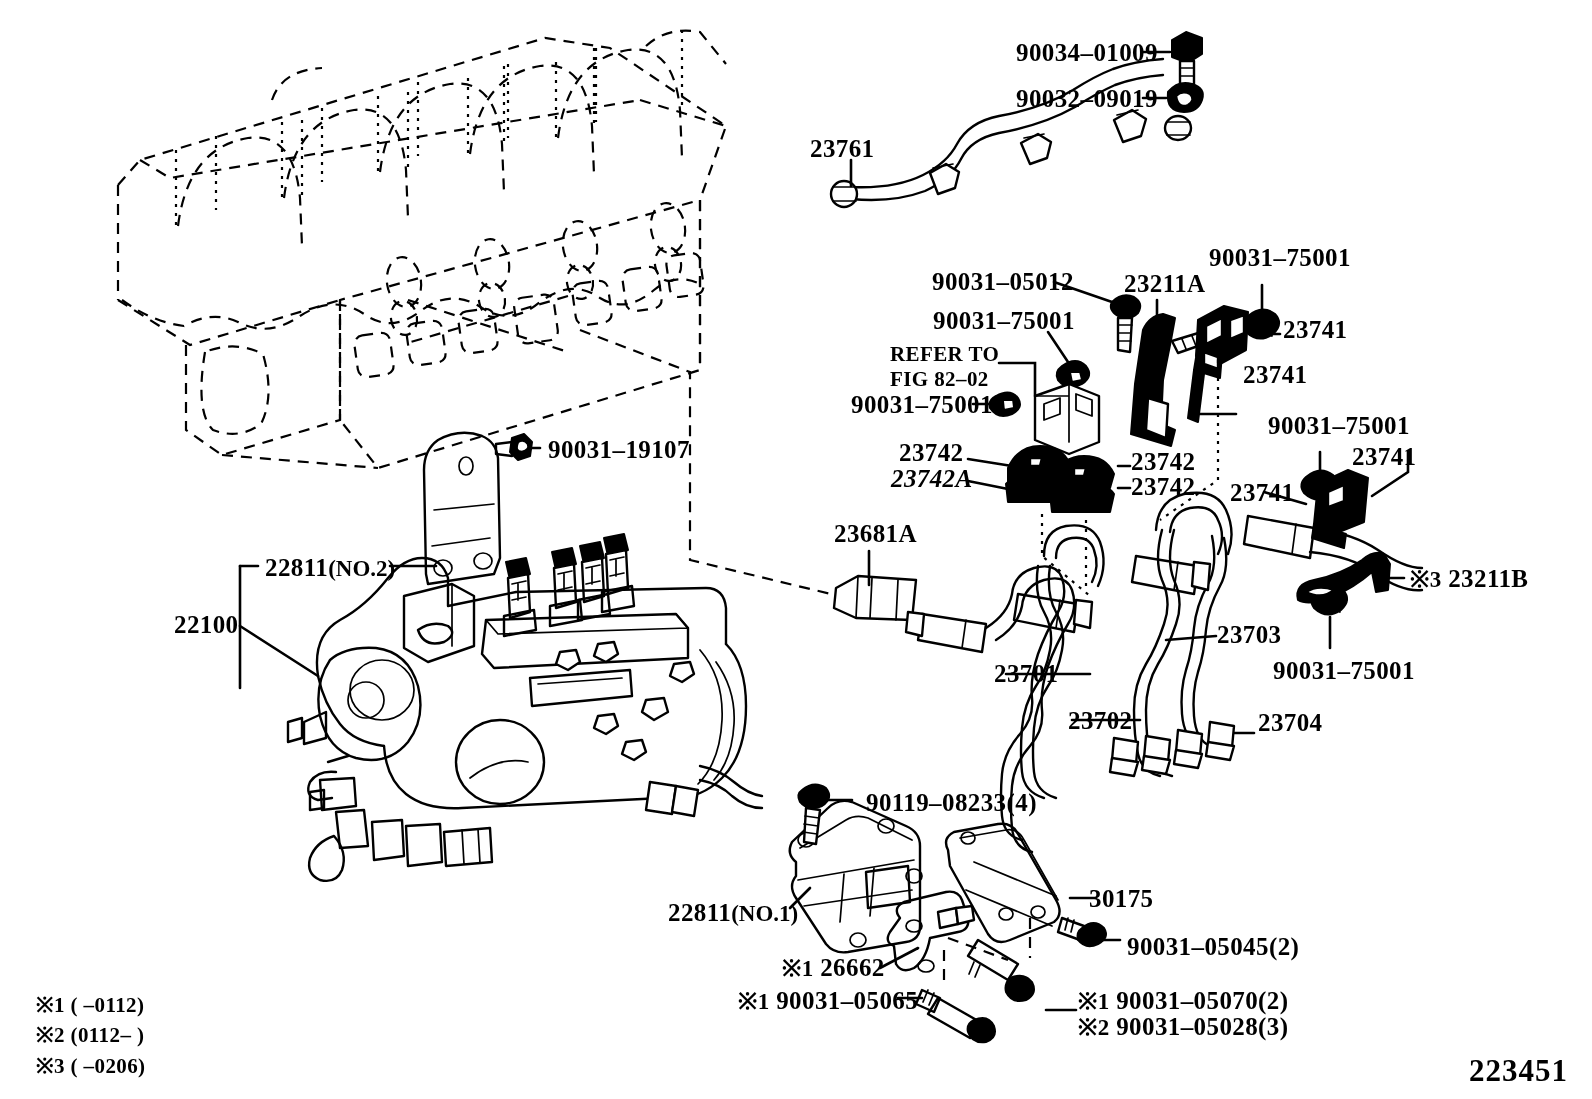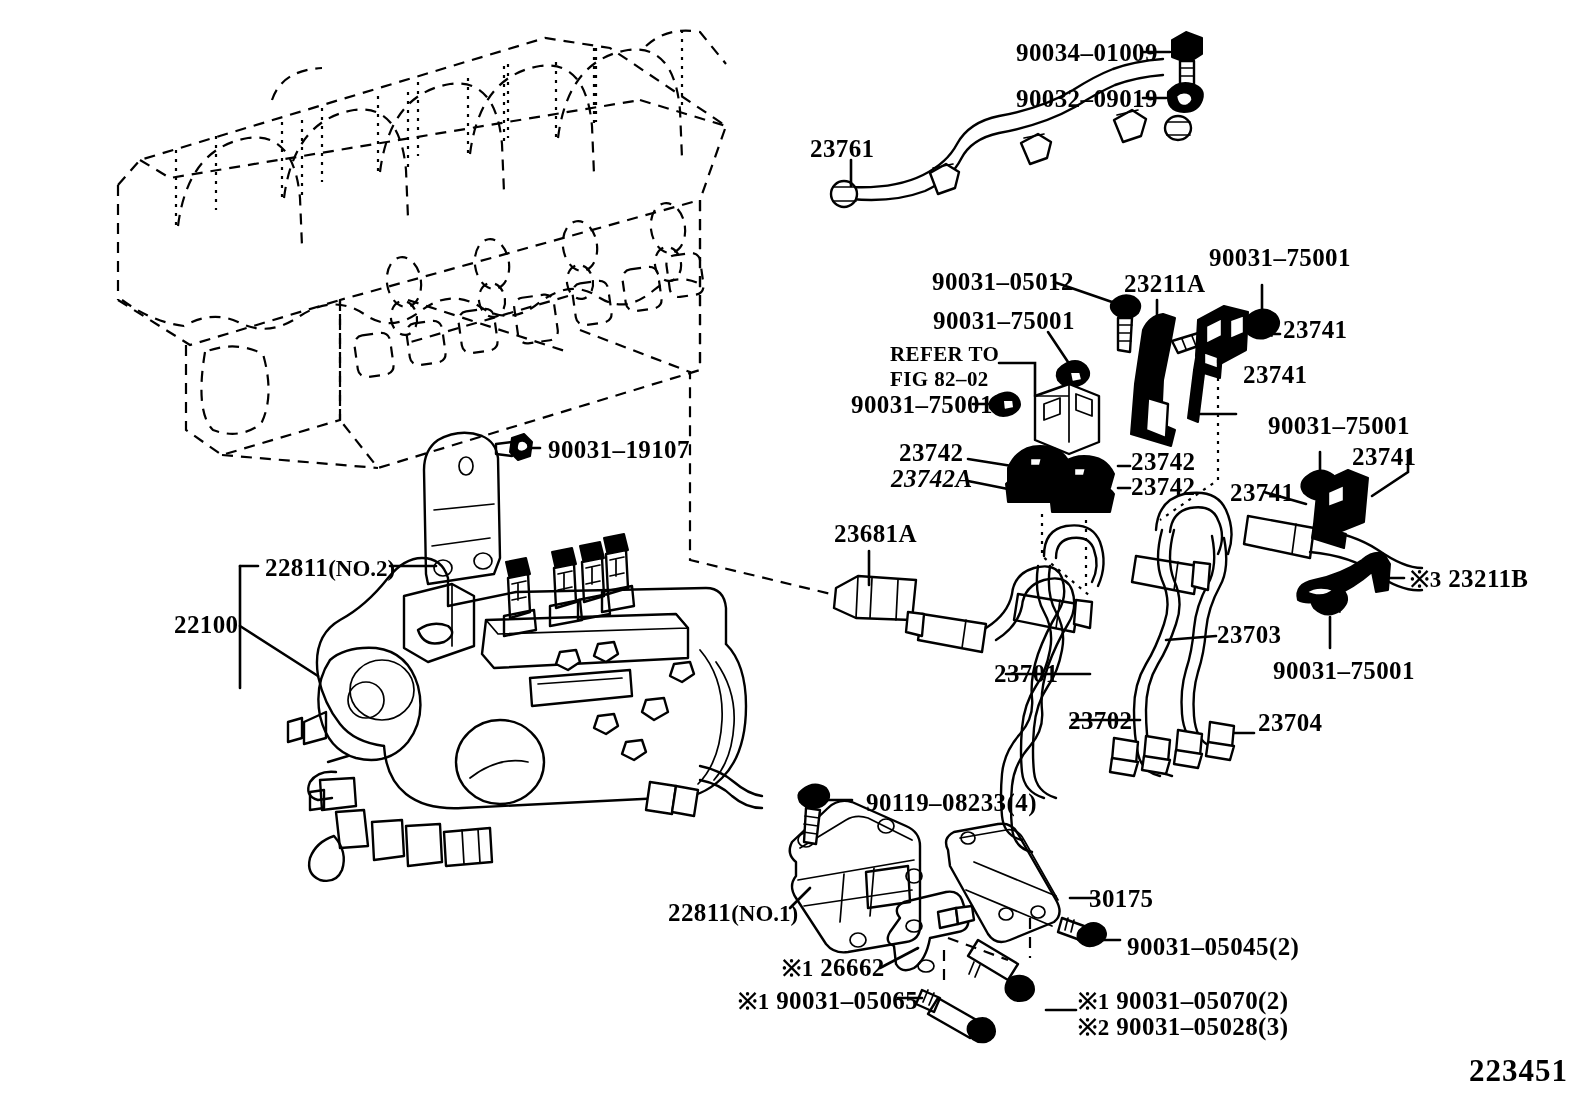--- a/index.html
+++ b/index.html
@@ -617,16 +617,30 @@
   <div class="lbl num" style="left:1078px; top:988px;">
     <span class="mark">※1</span>
     <span>90031–05070(2)</span>
   </div>
 
   <div class="lbl num" style="left:1078px; top:1014px;">
     <span class="mark">※2</span>
     <span>90031–05028(3)</span>
   </div>
 
+  <div class="lbl note" style="left:36px; top:990px;">
+    <span class="rowline">
+      <span>※1</span>
+      <span>(      –0112)</span>
+    </span>
+    <span class="rowline">
+      <span>※2</span>
+      <span>(0112–      )</span>
+    </span>
+    <span class="rowline">
+      <span>※3</span>
+      <span>(      –0206)</span>
+    </span>
+  </div>
 
   <div class="lbl figno" style="left:1469px; top:1055px;">223451</div>
 
 </div>
 
 </body></html>

